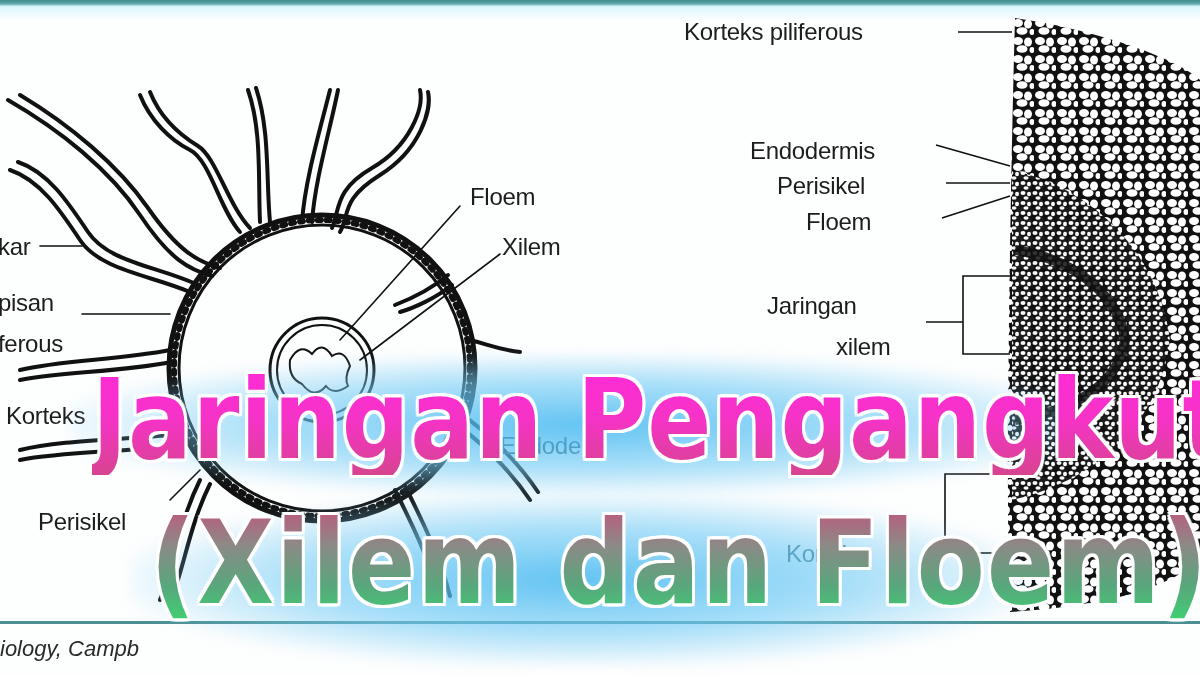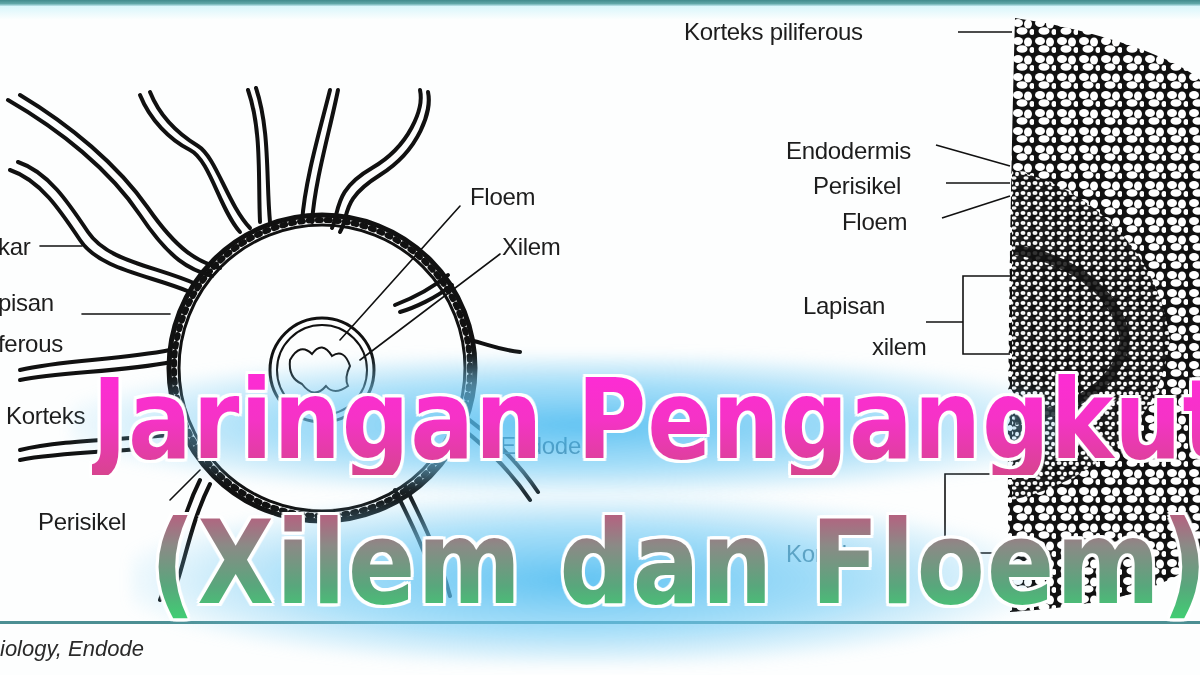--- a/index.html
+++ b/index.html
@@ -19,21 +19,21 @@
   }
   .bottom-rule {
     position: absolute; left: 0; top: 621px; width: 1200px; height: 3px;
     background: #4c8f93;
   }
   svg.diagram { position: absolute; left: 0; top: 0; }
   .label {
     position: absolute; color: #1d1d1d; font-size: 24px; white-space: nowrap;
     letter-spacing: -0.3px;
   }
-  .label.right { text-align: right; margin-left: 36px; }
+  .label.right { text-align: right; }
   .citation {
     position: absolute; left: 0; top: 636px; font-size: 22px; font-style: italic;
     color: #2a2a2a;
   }
   .glow {
     position: absolute; border-radius: 60px;
     background: radial-gradient(ellipse at center, rgba(70,185,240,0.85) 0%, rgba(120,205,245,0.6) 45%, rgba(200,238,252,0.0) 75%);
     filter: blur(6px);
   }
   .title {
@@ -145,27 +145,27 @@
 </svg>
 
 <div class="label" style="left:-2px; top:233px;">kar</div>
 <div class="label" style="left:-2px; top:289px;">pisan</div>
 <div class="label" style="left:-2px; top:330px;">ferous</div>
 <div class="label" style="left:6px; top:402px;">Korteks</div>
 <div class="label" style="left:38px; top:508px;">Perisikel</div>
 <div class="label" style="left:470px; top:183px;">Floem</div>
 <div class="label" style="left:502px; top:233px;">Xilem</div>
 <div class="label" style="left:500px; top:432px; color:#2a4a60;">Endode</div>
-<div class="citation">iology, Endode</div>
+<div class="citation">iology, Campb</div>
 
 <div class="label" style="left:684px; top:18px;">Korteks piliferous</div>
 <div class="label right" style="left:750px; top:137px;">Endodermis</div>
 <div class="label right" style="left:777px; top:172px;">Perisikel</div>
 <div class="label right" style="left:806px; top:208px;">Floem</div>
-<div class="label right" style="left:767px; top:292px;">Lapisan</div>
+<div class="label right" style="left:767px; top:292px;">Jaringan</div>
 <div class="label right" style="left:836px; top:333px;">xilem</div>
 <div class="label" style="left:786px; top:540px; color:#3a6478;">Korteks</div>
 
 <div class="glow" style="left:70px; top:355px; width:1020px; height:140px;"></div>
 <div class="glow" style="left:130px; top:495px; width:900px; height:170px;"></div>
 
 <div class="title line1">Jaringan Pengangkut</div>
 <div class="title line2">(Xilem dan Floem)</div>
 
 </body></html>

